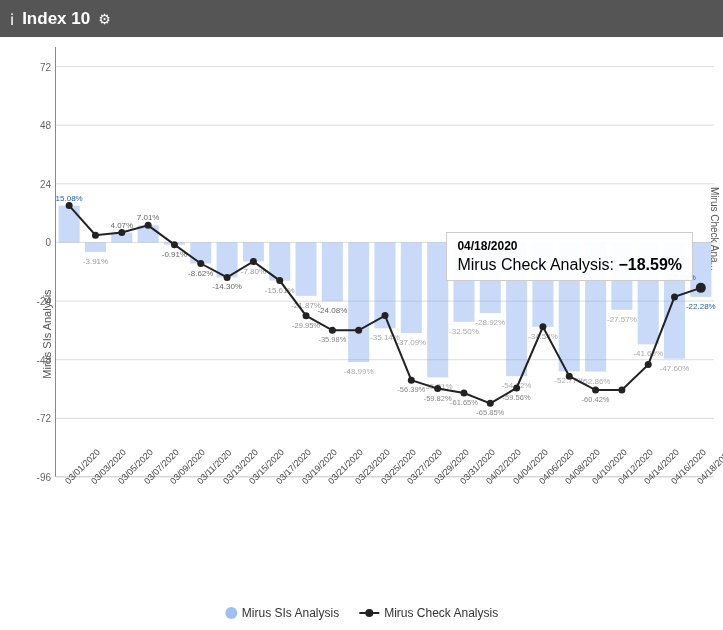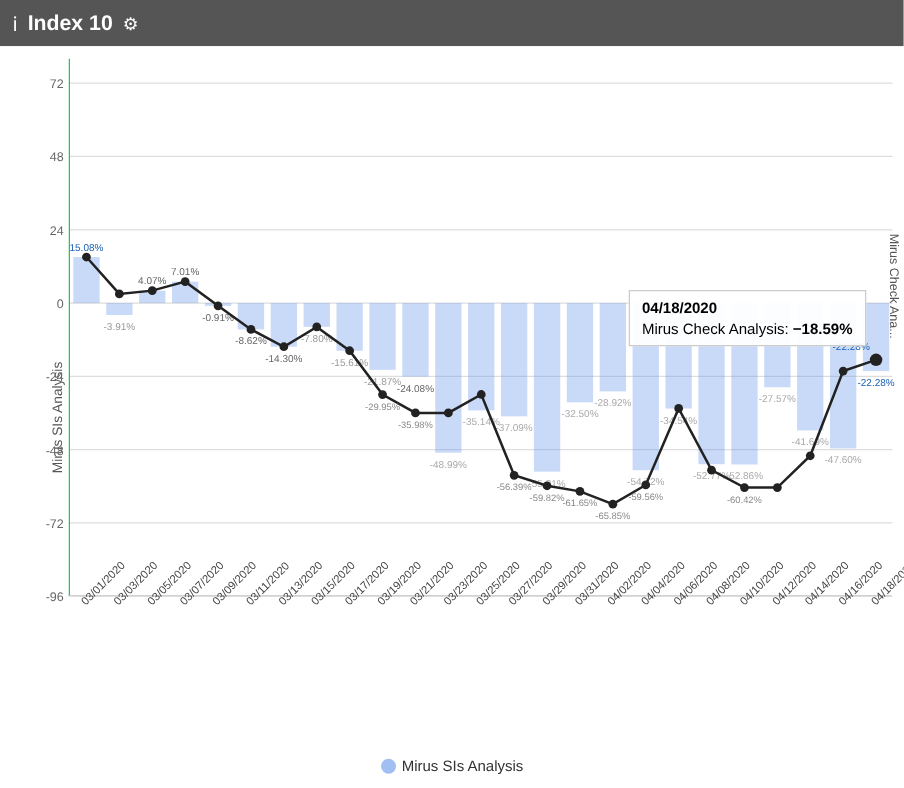--- a/index.html
+++ b/index.html
@@ -39,21 +39,21 @@
       background: rgba(255,255,255,0.95);
       border: 1px solid #ccc;
       padding: 6px 10px;
       font-size: 12px;
       pointer-events: none;
       z-index: 10;
       right: 30px;
       top: 195px;
     }
     .tooltip-date { font-weight: bold; font-size: 12px; margin-bottom: 3px; }
-    .tooltip-val { font-size: 12px; }
+    .tooltip-val { font-size: 16px; }
     .tooltip-val b { font-weight: bold; }
 
     svg.chart-svg {
       position: absolute;
       top: 0; left: 0;
       width: 100%;
       height: 100%;
       overflow: visible;
     }
 
@@ -257,15 +257,19 @@
 
   <div style="position:absolute; right:3px; top:150px; writing-mode:vertical-rl; font-size:10px; color:#555; white-space:nowrap;">
     Mirus Check Ana...
   </div>
 
   <div class="legend">
     <div class="legend-item">
       <div class="legend-circle"></div>
       <span>Mirus SIs Analysis</span>
     </div>
+    <div class="legend-item">
+      <div class="legend-line"></div>
+      <span>Mirus Check Analysis</span>
+    </div>
   </div>
 
 </div>
 
 </body></html>

